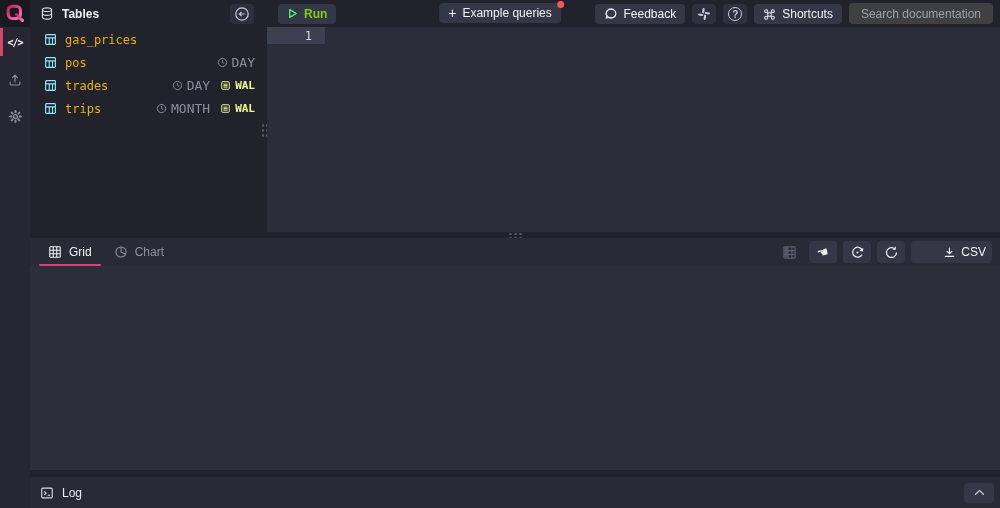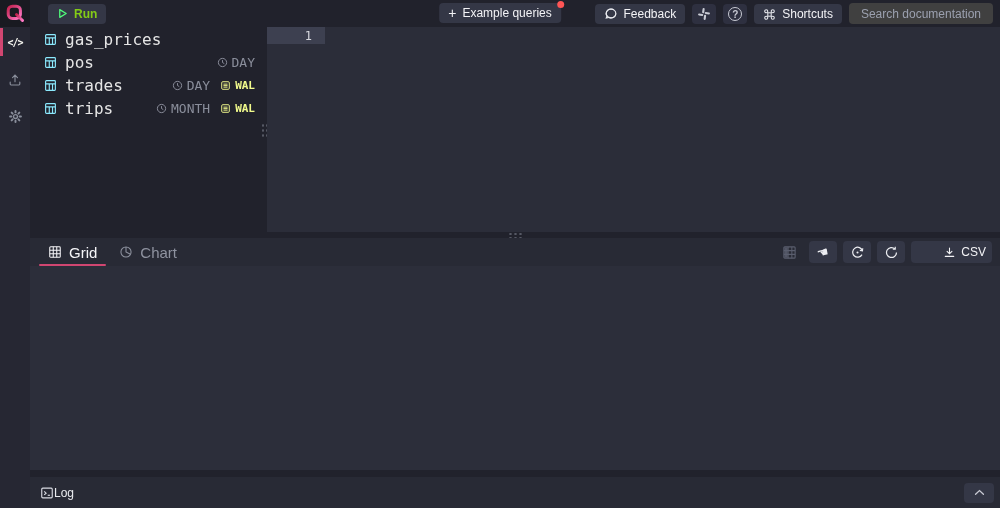--- a/index.html
+++ b/index.html
@@ -27,50 +27,50 @@
   .side-nav { width:30px; background:#262733; flex:0 0 auto; display:flex; flex-direction:column; align-items:center; }
   .nav-item { width:30px; height:30px; display:flex; align-items:center; justify-content:center; position:relative; cursor:pointer; color:#8a8f9c; }
   .nav-item.active { color:#f8f8f2; }
   .nav-item.active::before { content:""; position:absolute; left:0; top:1px; bottom:1px; width:3px; background:#d14671; }
   .code-glyph { font-family:"DejaVu Sans Mono", monospace; font-size:10px; font-weight:bold; letter-spacing:-1px; }
 
   .right-col { flex:1; display:flex; flex-direction:column; }
   .upper { height:205px; display:flex; }
   .tables-panel { width:230px; background:#21222c; flex:0 0 auto; padding-top:1px; }
   .table-row { height:23px; display:flex; align-items:center; gap:8px; padding:0 5px 0 14px; cursor:pointer; }
-  .table-name { font-family:"DejaVu Sans Mono", monospace; font-size:16px; color:#e5e5e5; }
+  .table-name { font-family:"DejaVu Sans Mono", monospace; font-size:12px; color:#eab308; }
   .row-meta { margin-left:auto; display:flex; align-items:center; gap:10px; }
   .meta-part { display:flex; align-items:center; gap:4px; color:#8a8e9b; font-family:"DejaVu Sans Mono", monospace; font-size:13px; }
   .meta-wal { display:flex; align-items:center; gap:4px; color:#f1fa8c; font-family:"DejaVu Sans Mono", monospace; font-size:11px; font-weight:bold; }
 
   .v-divider { width:7px; background:#21222c; display:flex; align-items:center; justify-content:center; cursor:col-resize; }
   .v-dots { width:7px; height:16px; background-image:radial-gradient(circle, #565965 1px, transparent 1.3px); background-size:4px 5px; background-position:1px 1px; }
 
   .editor { flex:1; background:#2b2d39; display:flex; flex-direction:column; }
   .editor-line1 { display:flex; height:17px; }
   .gutter-active { width:58px; background:#3d4050; color:#d8d9df; font-family:"DejaVu Sans Mono", monospace; font-size:12px; display:flex; align-items:center; justify-content:flex-end; padding-right:13px; }
 
   .h-splitter { height:6px; background:#21222c; display:flex; align-items:center; justify-content:center; cursor:row-resize; }
   .h-dots { width:16px; height:6px; background-image:radial-gradient(circle, #565965 1px, transparent 1.3px); background-size:5px 4px; background-position:1px 0px; }
 
   
   .tabbar { height:28px; background:#282a35; display:flex; align-items:center; padding-left:7px; }
-  .tab { height:28px; display:flex; align-items:center; gap:7px; padding:0 11px; position:relative; color:#8f93a0; cursor:pointer; font-size:15px; }
+  .tab { height:28px; display:flex; align-items:center; gap:7px; padding:0 11px; position:relative; color:#8f93a0; cursor:pointer; font-size:12px; }
   .tab.active { color:#f5f5f8; }
   .tab.active::after { content:""; position:absolute; left:2px; right:2px; bottom:0; height:2px; background:#d14671; border-radius:1px; }
   .tab-tools { margin-left:auto; display:flex; align-items:center; gap:6px; padding-right:8px; }
   .tool-btn { height:22px; min-width:28px; border-radius:4px; background:#343746; color:#ecedf1; display:flex; align-items:center; justify-content:center; gap:5px; cursor:pointer; border:none; padding:0 6px; }
   .tool-plain { background:transparent; color:#5a5e6e; cursor:default; }
   .csv-btn { font-size:12px; color:#f3f3f6;padding-left:32px; }
   .hand-glyph { font-size:13px; transform:rotate(-15deg); line-height:1; }
 
   .grid-area { height:204px; background:#2c2e3a; }
   .gap-row { height:7px; background:#21222c; }
 
-  .log-bar { height:31px; background:#282a35; display:flex; align-items:center; gap:0; padding:0 6px 0 10px; }
+  .log-bar { height:31px; background:#282a35; display:flex; align-items:center; gap:8px; padding:0 6px 0 10px; }
   .log-label { color:#e9eaee; font-size:12px; }
   .chev-btn { margin-left:auto; width:30px; height:20px; border-radius:4px; background:#343746; display:flex; align-items:center; justify-content:center; color:#c9cbd4; cursor:pointer; border:none; }
 
   svg { display:block; }
 </style>
 </head>
 <body>
 
 <header class="topbar">
   <div class="logo-cell">
@@ -79,20 +79,35 @@
         <linearGradient id="qg" x1="0" y1="0" x2="1" y2="1">
           <stop offset="0" stop-color="#c3224f"></stop>
             <stop offset="1" stop-color="#ff79c6"></stop>
         </linearGradient>
       </defs>
       <rect x="2.2" y="2.2" width="12.2" height="12.2" rx="4.2" fill="none" stroke="url(#qg)" stroke-width="3"></rect>
       <line x1="10.5" y1="10.5" x2="16.5" y2="16.5" stroke="url(#qg)" stroke-width="3" stroke-linecap="round"></line>
     </svg>
   </div>
 
+  <div class="tables-head">
+    <svg width="14" height="15" viewBox="0 0 16 16" fill="none" stroke="#d8dae2" stroke-width="1.3">
+      <ellipse cx="8" cy="3.6" rx="5.2" ry="2.1"></ellipse>
+      <path d="M2.8 3.6v8.8c0 1.15 2.33 2.1 5.2 2.1s5.2-.95 5.2-2.1V3.6"></path>
+      <path d="M2.8 8c0 1.15 2.33 2.1 5.2 2.1S13.2 9.15 13.2 8"></path>
+    </svg>
+    <span class="title">Tables</span>
+    <span class="head-spacer"></span>
+    <button class="icon-btn">
+      <svg width="16" height="16" viewBox="0 0 16 16" fill="none" stroke="#c8cad3" stroke-width="1.2">
+        <circle cx="8" cy="8" r="6.2"></circle>
+        <path d="M10.8 8H5.6M7.6 5.8 5.4 8l2.2 2.2"></path>
+      </svg>
+    </button>
+  </div>
 
   <button class="btn run-btn">
     <svg width="11" height="11" viewBox="0 0 12 12" fill="none" stroke="#50fa7b" stroke-width="1.4" stroke-linejoin="round">
       <path d="M3 1.8v8.4L10 6z"></path>
     </svg>
     <span>Run</span>
   </button>
 
   <div class="example-wrap">
     <button class="btn">

